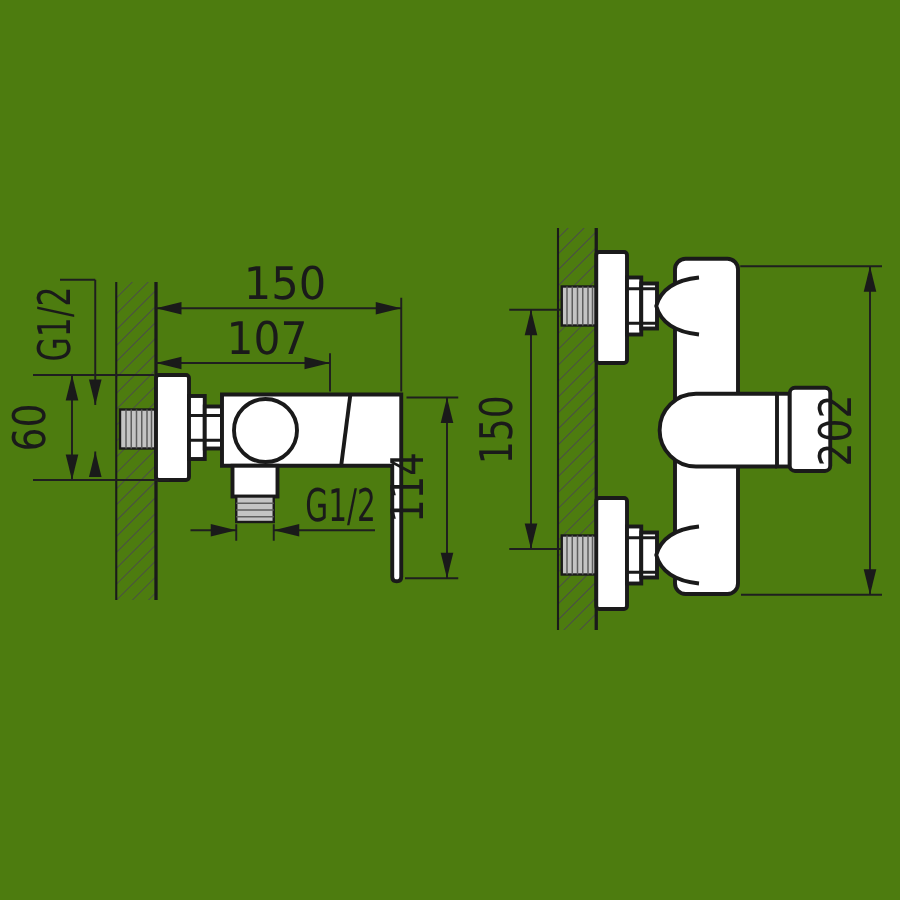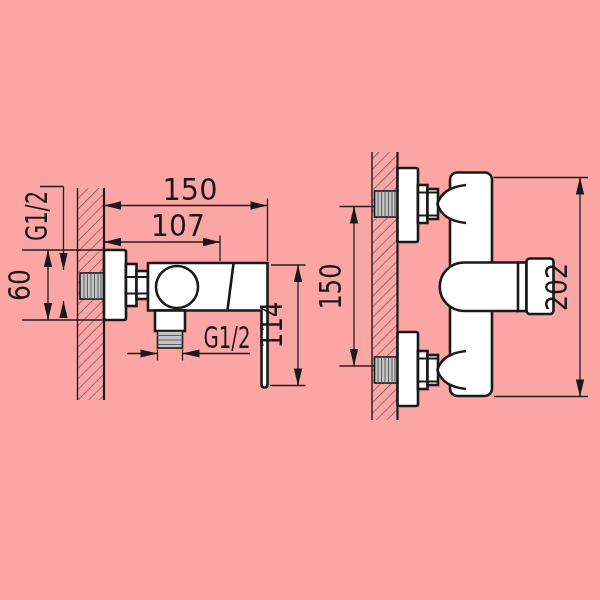--- a/index.html
+++ b/index.html
@@ -1,16 +1,16 @@
 <!DOCTYPE html>
 <html><head>
 <meta charset="utf-8">
 <style>
   html,body{margin:0;padding:0;background:#fff;}
-  .canvas{position:relative;width:600px;height:600px;background:#fca5a5;overflow:hidden;
+  .canvas{position:relative;width:600px;height:600px;background:#4d7c0f;overflow:hidden;
           font-family:"DejaVu Sans", sans-serif;}
   svg{display:block;}
   text{fill:#1a1a1a;font-family:"DejaVu Sans","Liberation Sans",sans-serif;font-size:30px;}
   .obj{fill:#ffffff;stroke:#1a1a1a;stroke-width:2.6;stroke-linejoin:miter;}
   .objln{fill:none;stroke:#1a1a1a;stroke-width:2.6;}
   .thin{fill:none;stroke:#1f1f1f;stroke-width:1.3;}
   .arrow{fill:#1a1a1a;stroke:none;}
   .thread{fill:#c4c4c4;stroke:#1a1a1a;stroke-width:1.6;}
   .ridge{stroke:#5e5e5e;stroke-width:1;fill:none;}
   .band{fill:none;stroke:#1a1a1a;stroke-width:2;}

